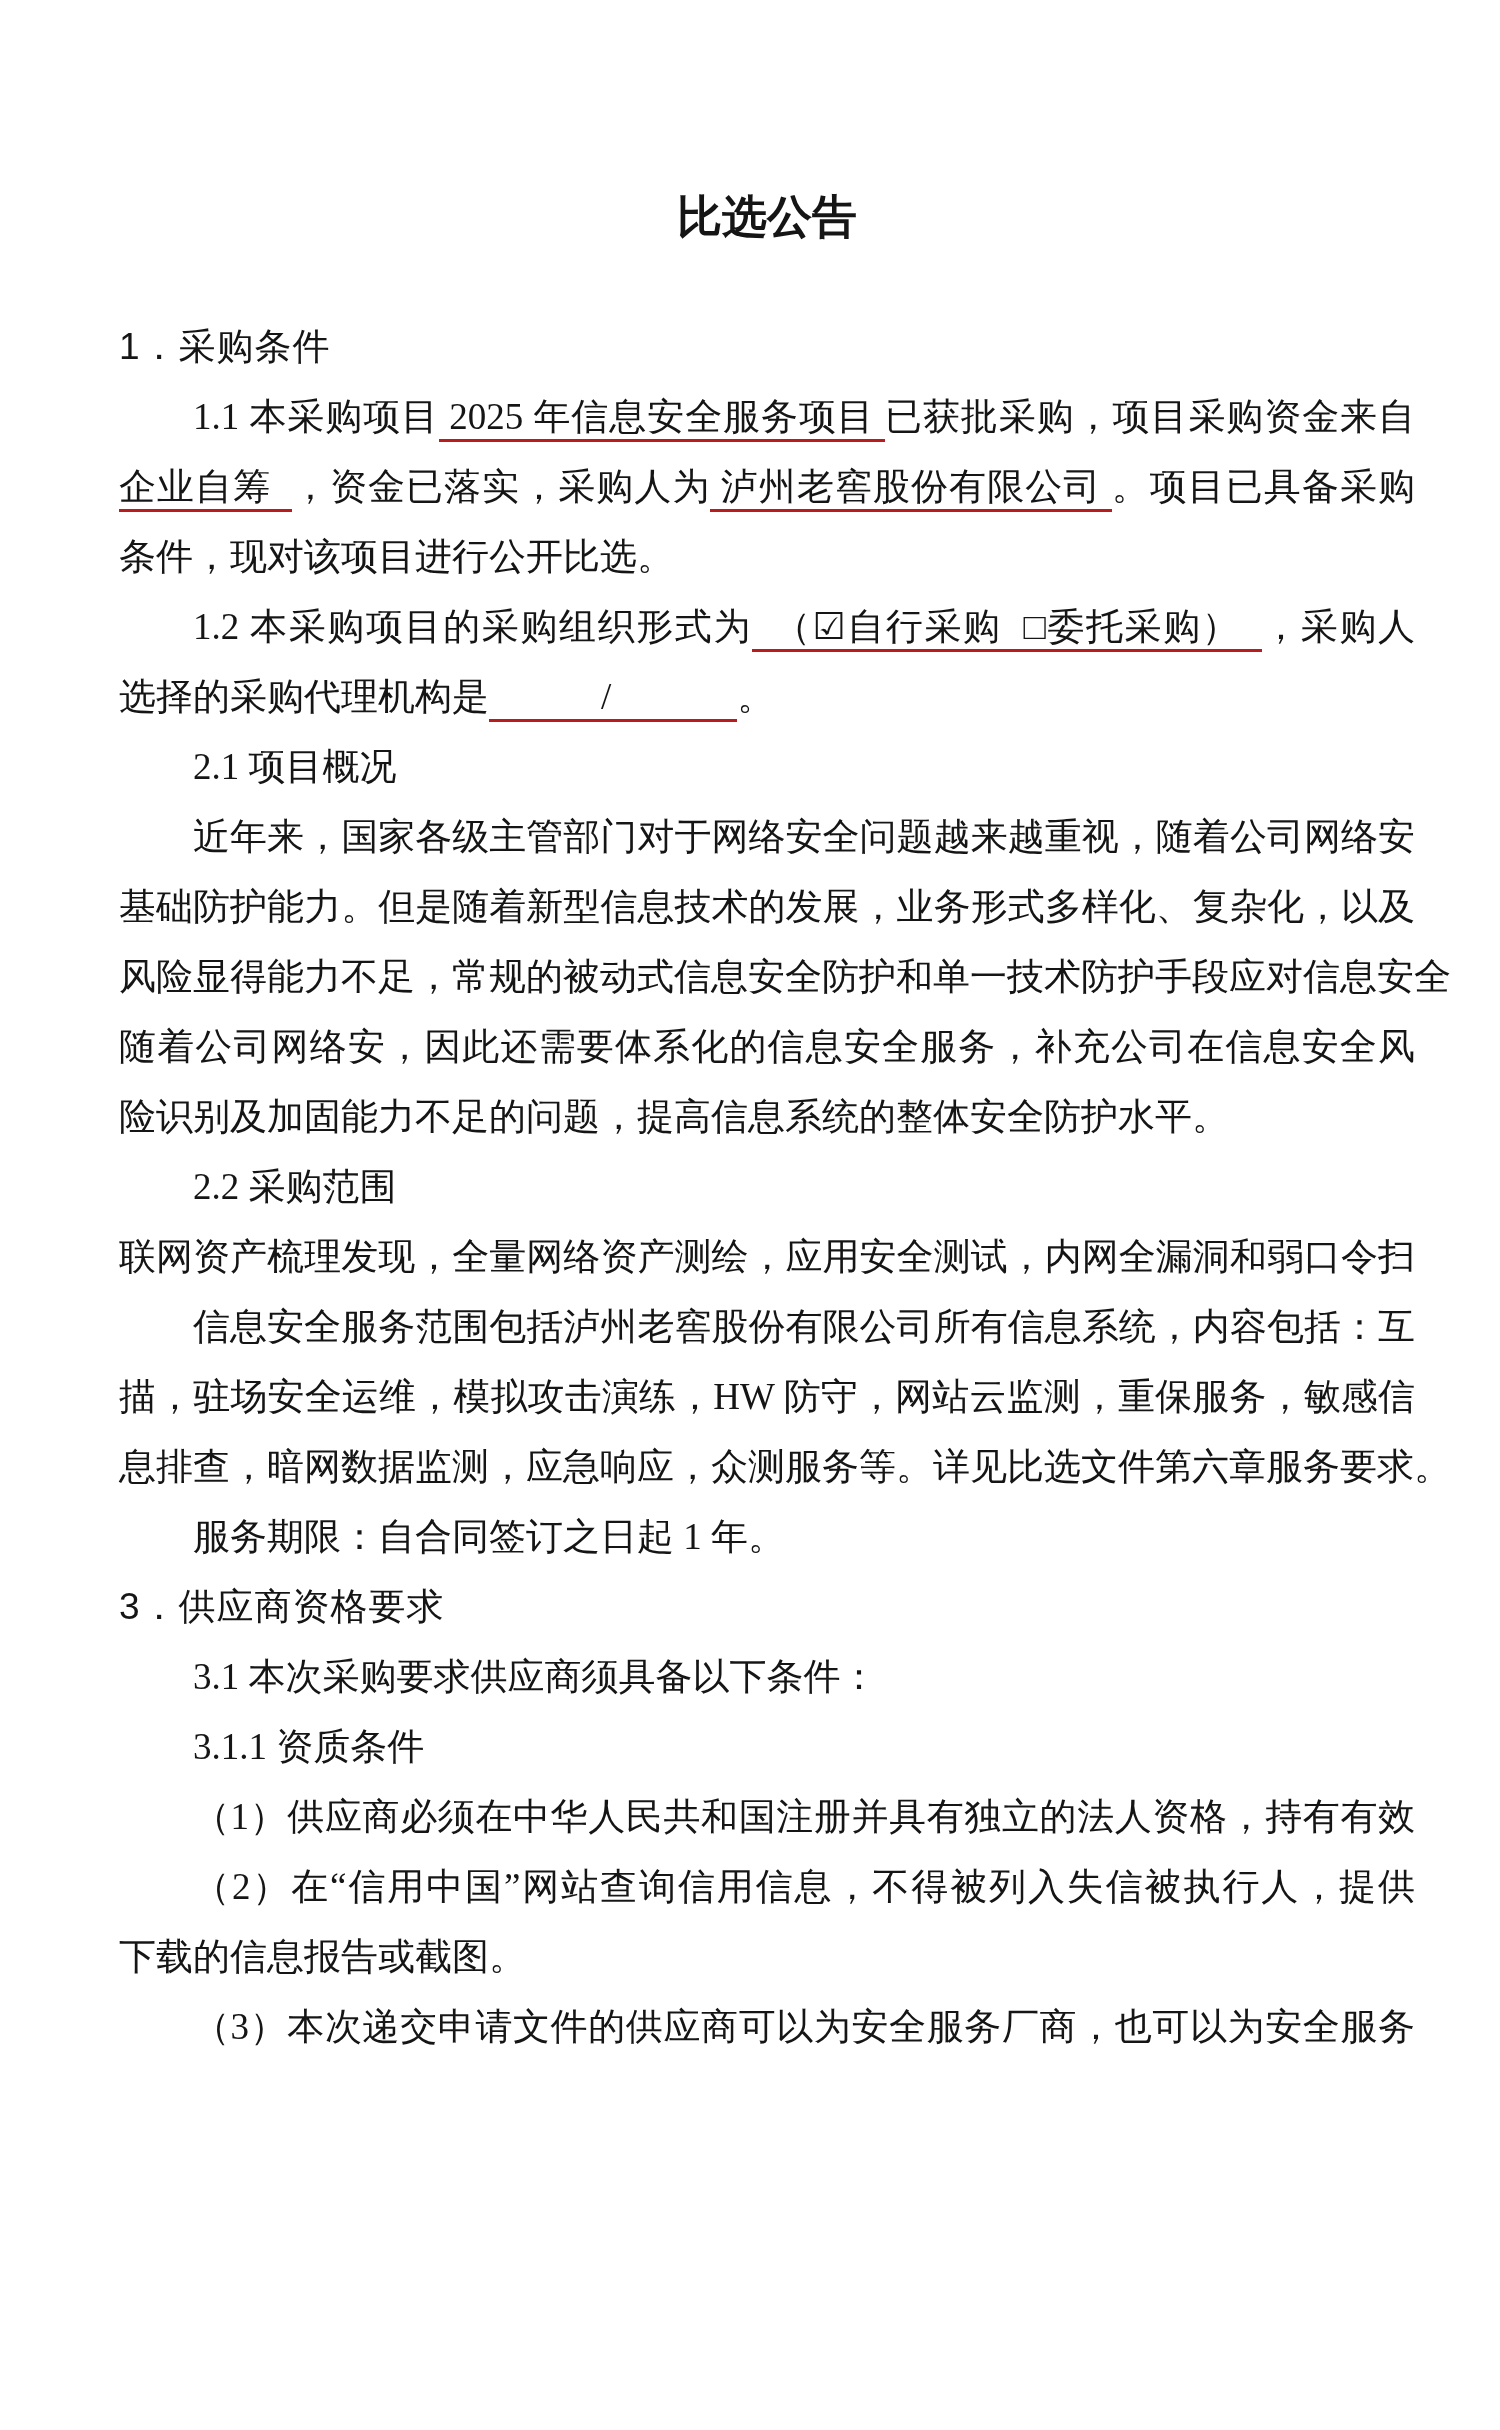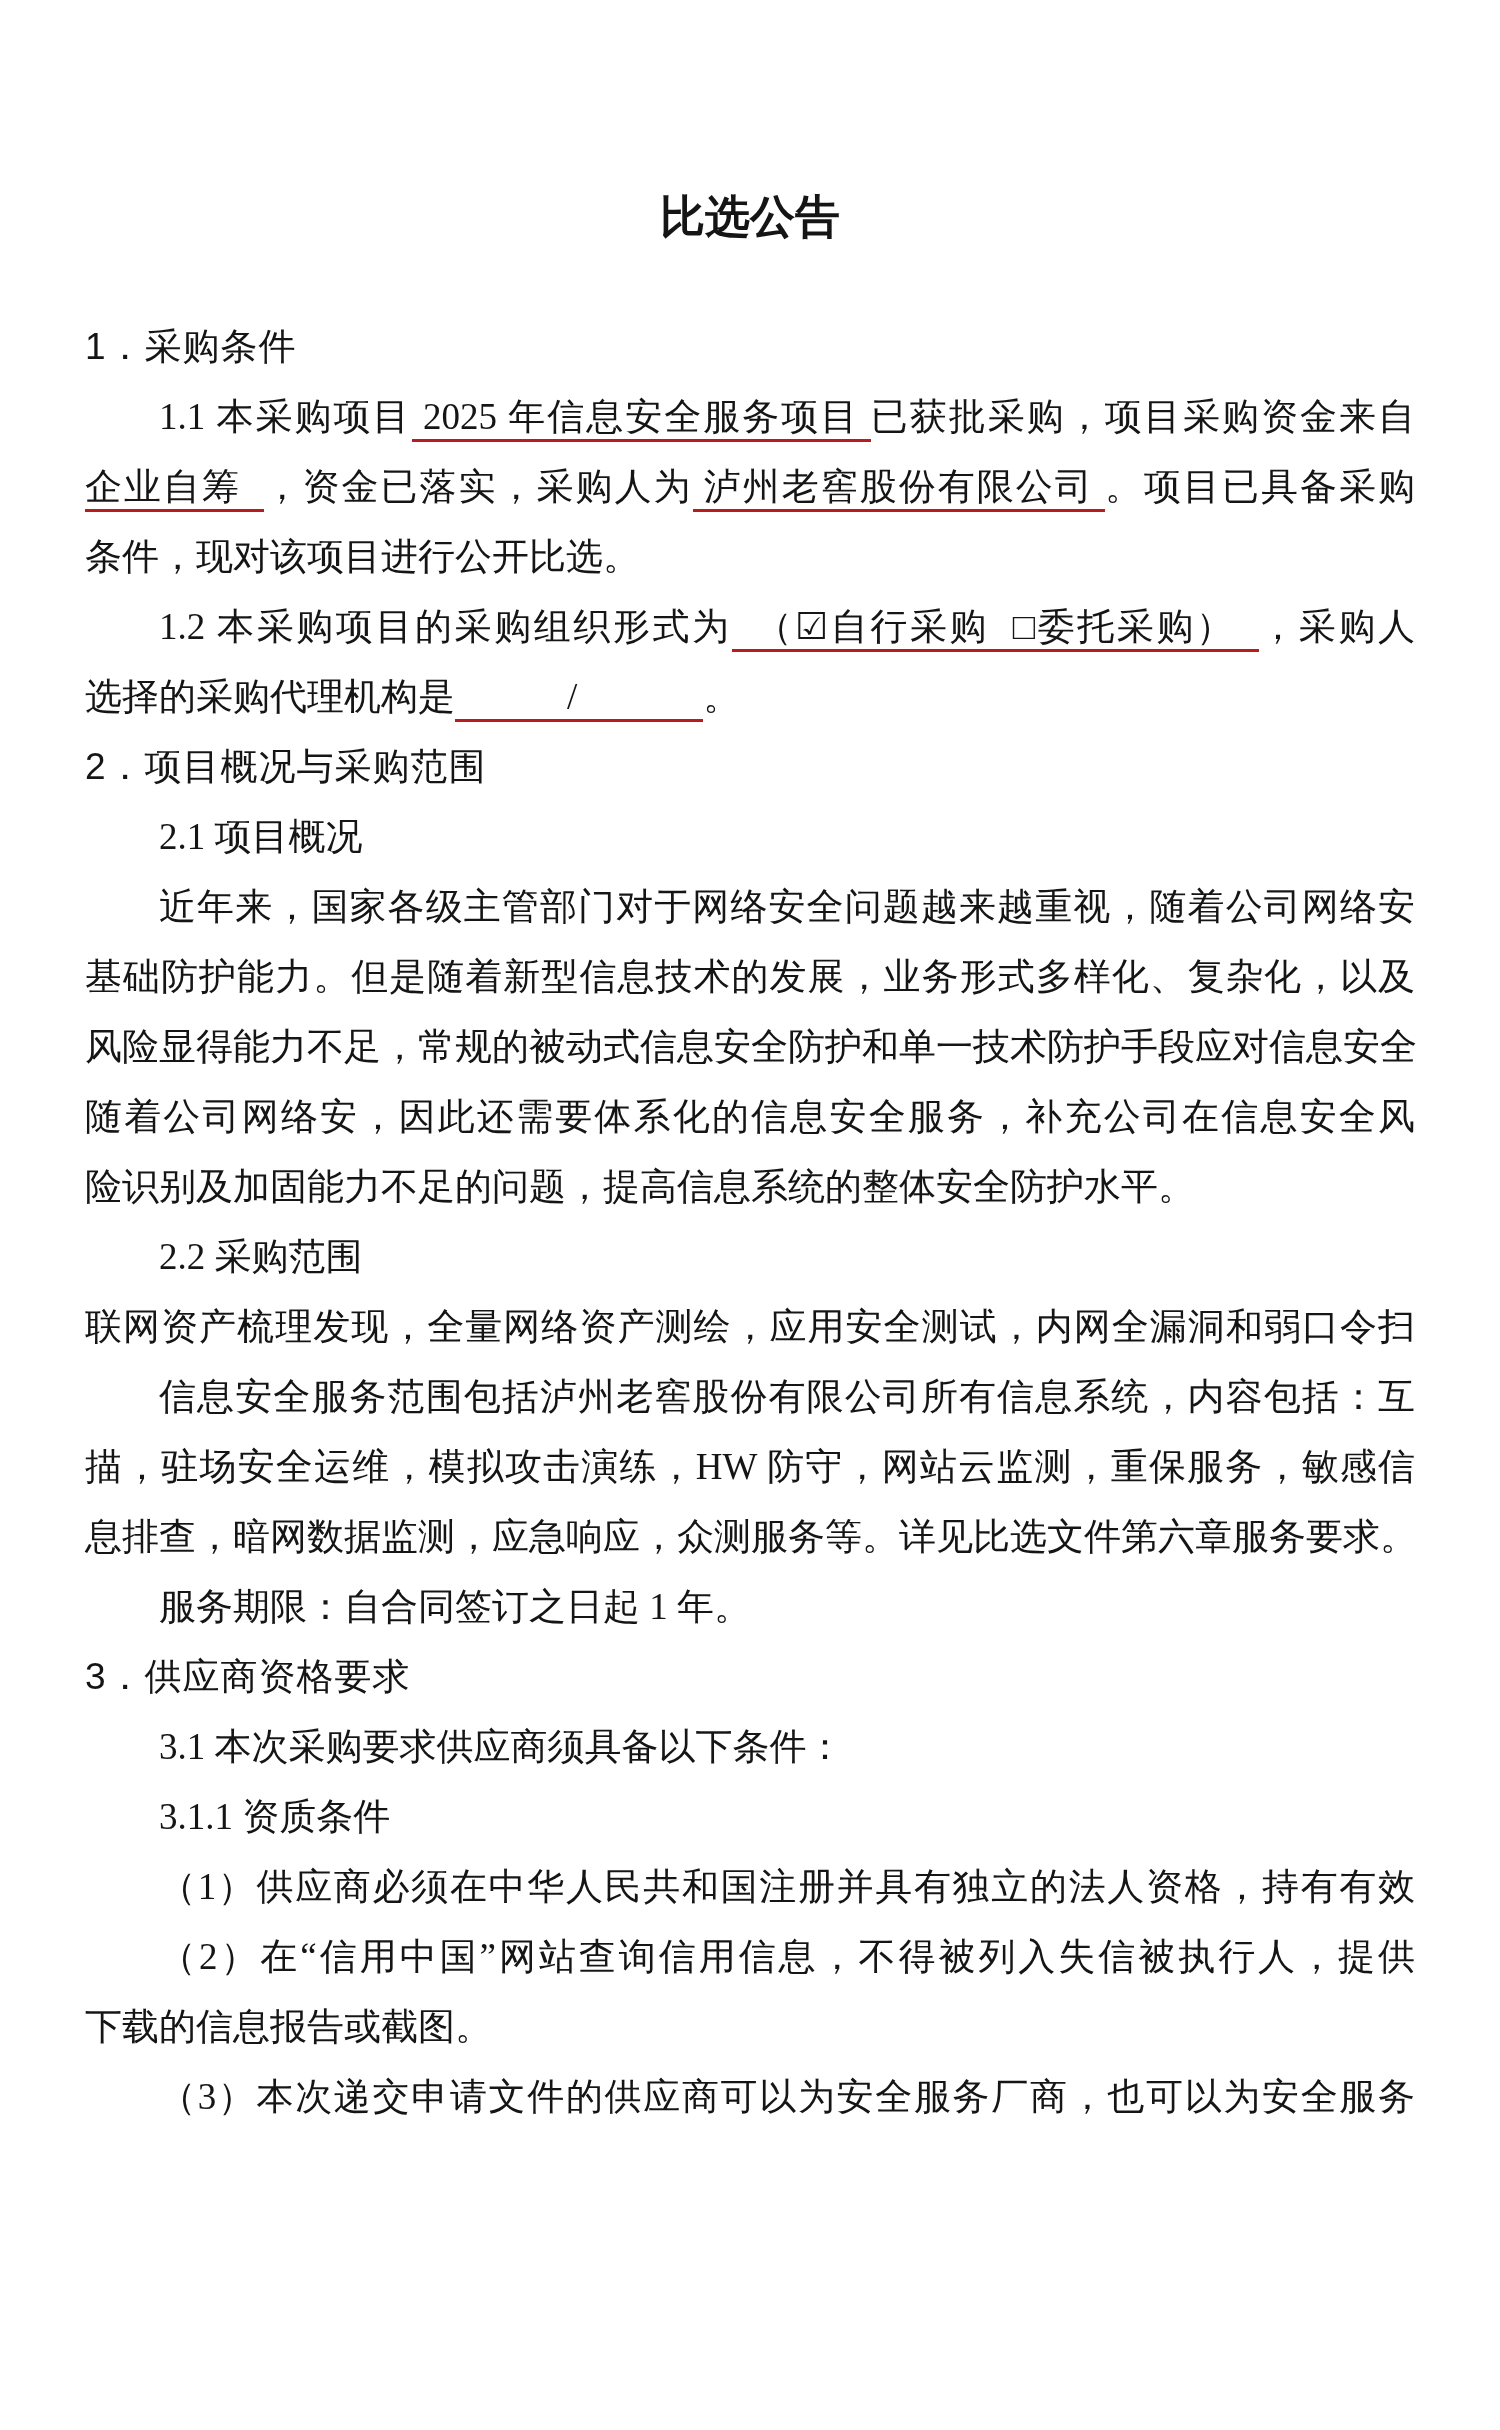--- a/index.html
+++ b/index.html
@@ -5,21 +5,21 @@
   html, body { margin: 0; padding: 0; }
   body {
     width: 1500px; height: 2430px;
     background: #ffffff; color: #151515;
     font-family: "Liberation Serif", "DejaVu Serif", serif;
     overflow: hidden;
   }
   .page {
     box-sizing: border-box;
     width: 1500px; height: 2430px;
-    padding: 192px 85px 0 85px;
+    padding: 192px 85px 0 119px;
   }
   .title {
     font-size: 45px; line-height: 50px; height: 50px;
     font-weight: 700; text-align: center;
     margin-bottom: 70px;
     white-space: nowrap;
   }
   .row {
     font-size: 37px; line-height: 70px; height: 70px;
     white-space: nowrap;
@@ -56,21 +56,20 @@
 
     <div class="row j ind">
       <span>1.2 本采购项目的采购组织形式为</span><span class="u"><span>&nbsp;&nbsp;（</span><span>☑</span><span>自行采购</span><span>&nbsp;&nbsp;</span><span>□</span><span>委托采购）&nbsp;&nbsp;</span></span><span>，采购人</span>
     </div>
     <div class="row">
       <span>选择的采购代理机构是</span><span class="u"><span class="sp sp1"></span><span>/</span><span class="sp sp2"></span></span><span>。</span>
     </div>
   </div>
 
   <div>
-    <div class="row h">2．项目概况与采购范围</div>
     <div class="row ind">2.1 项目概况</div>
 
     <div class="row j ind">近年来，国家各级主管部门对于网络安全问题越来越重视，随着公司网络安</div>
     <div class="row j">基础防护能力。但是随着新型信息技术的发展，业务形式多样化、复杂化，以及</div>
     <div class="row j">风险显得能力不足，常规的被动式信息安全防护和单一技术防护手段应对信息安全</div>
     <div class="row j">随着公司网络安，因此还需要体系化的信息安全服务，补充公司在信息安全风</div>
     <div class="row">险识别及加固能力不足的问题，提高信息系统的整体安全防护水平。</div>
 
     <div class="row ind">2.2 采购范围</div>
 

